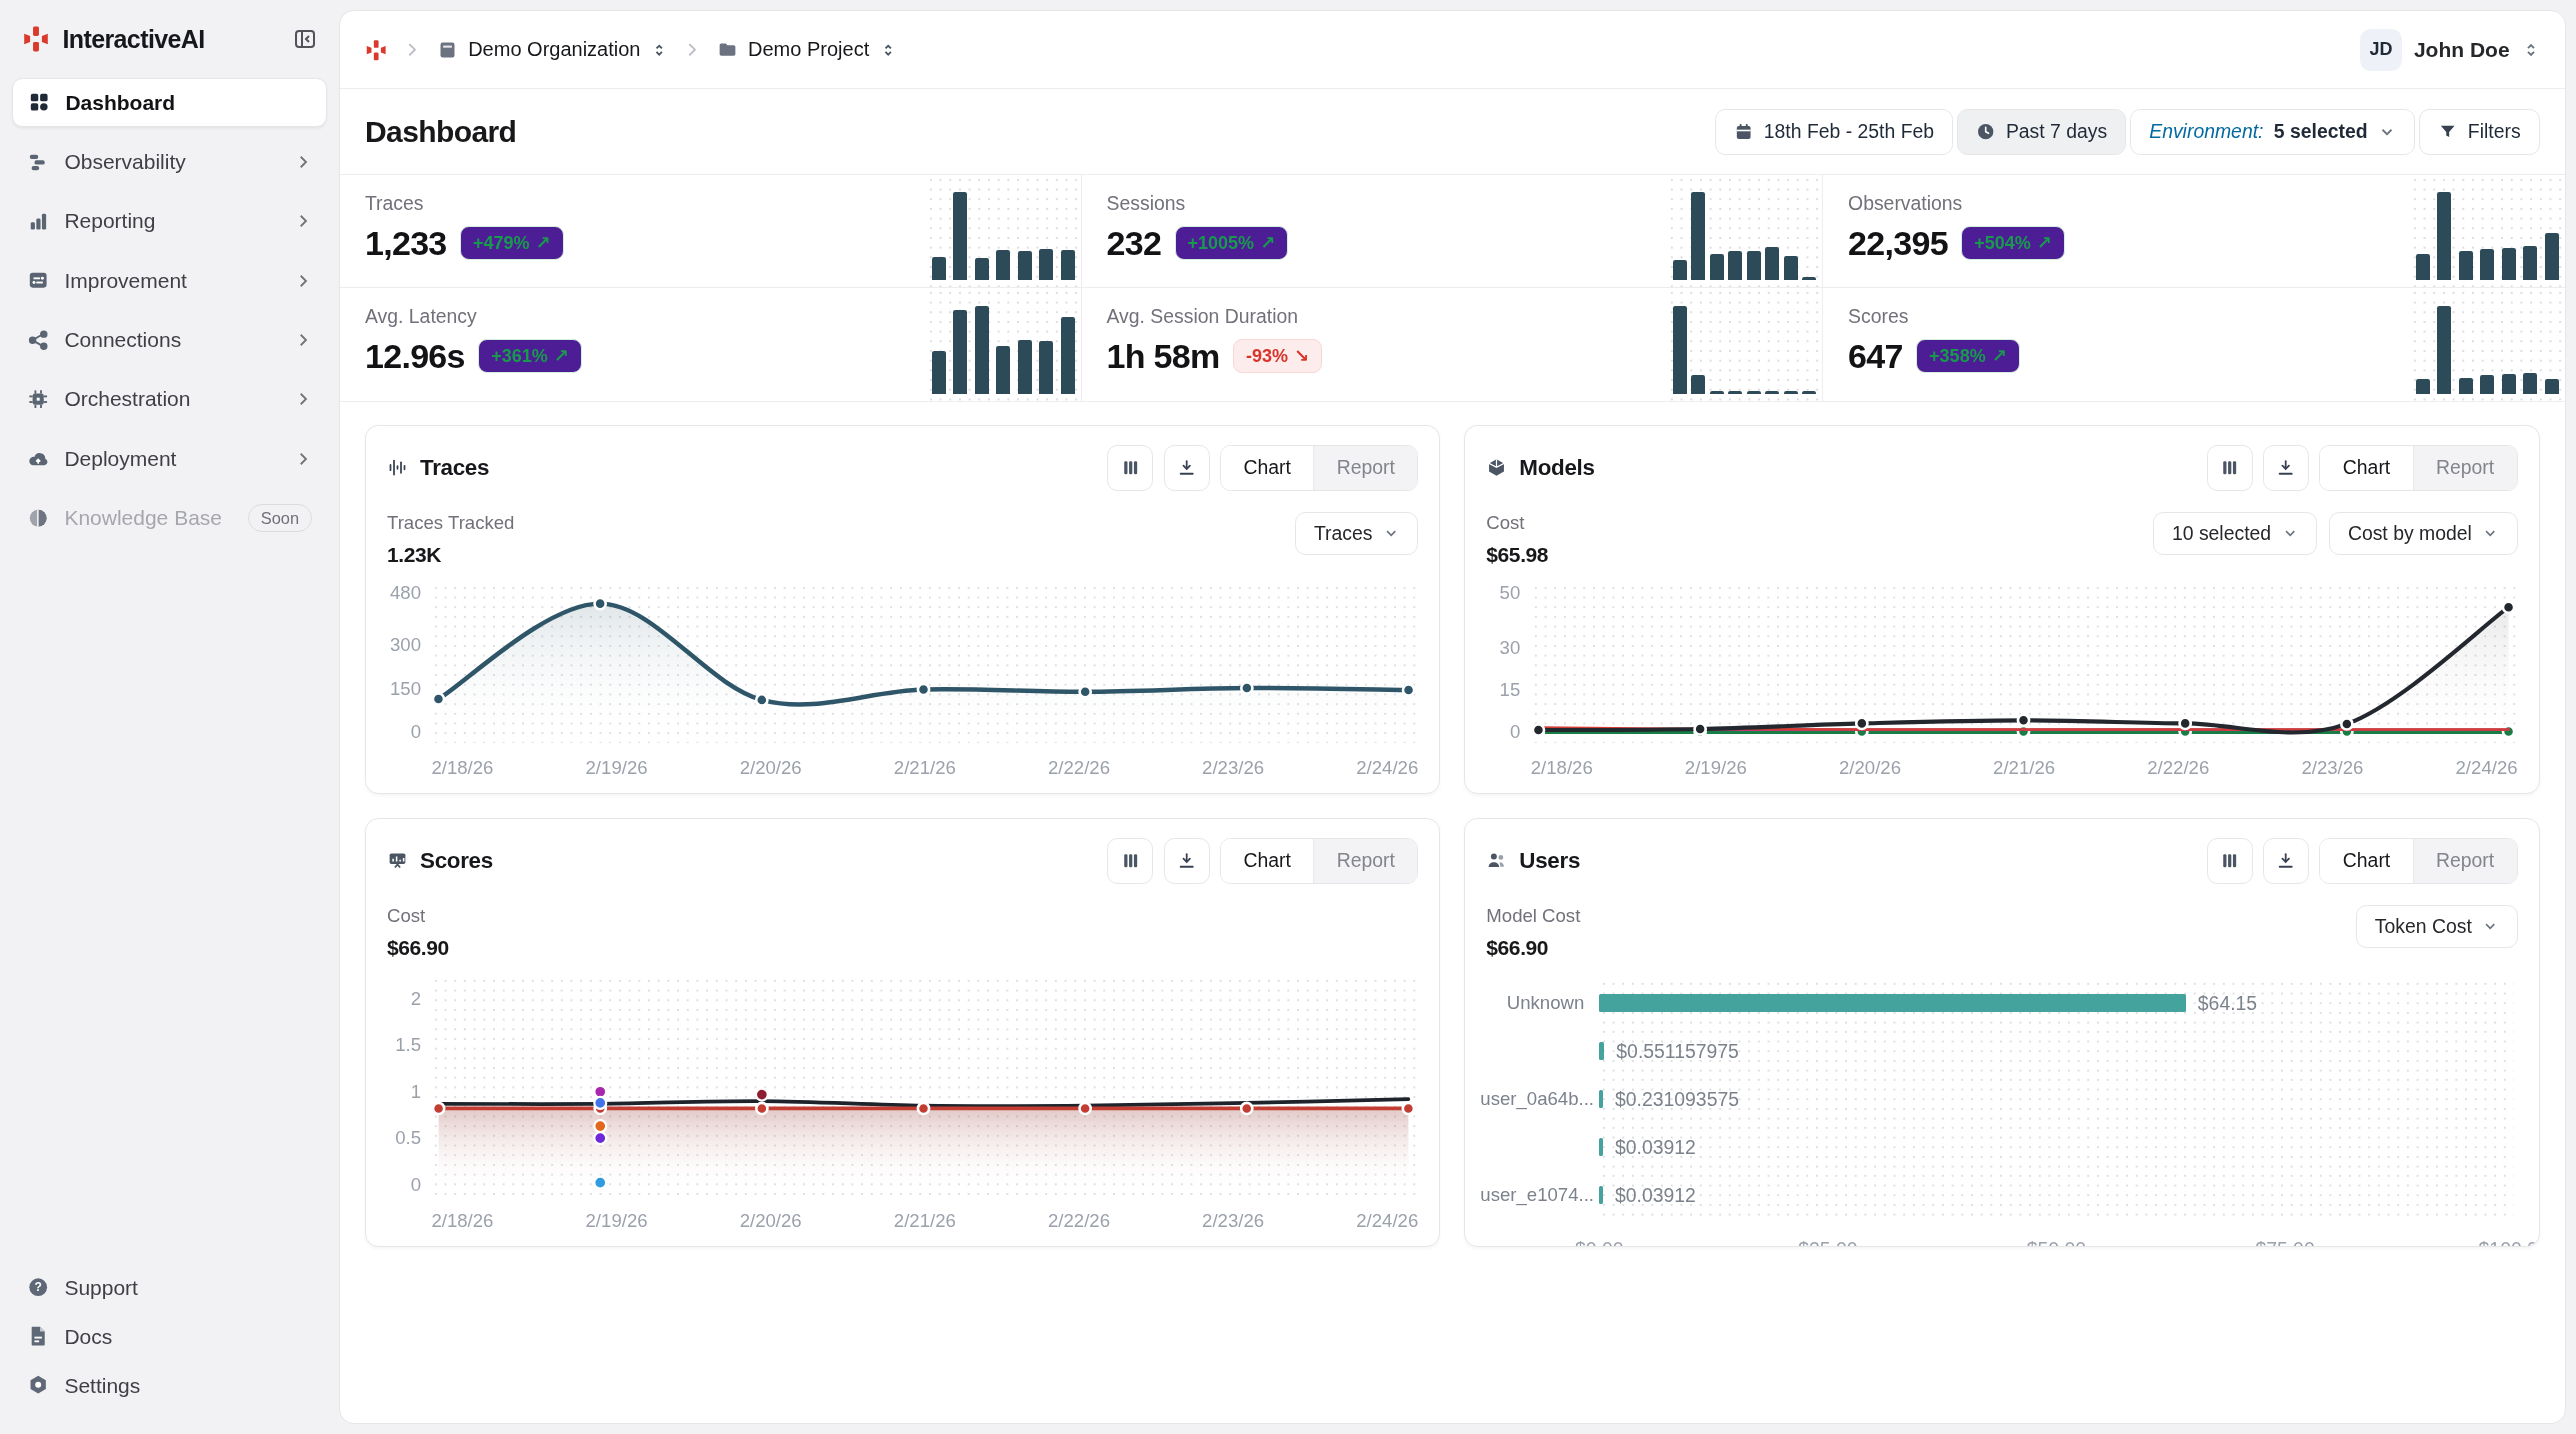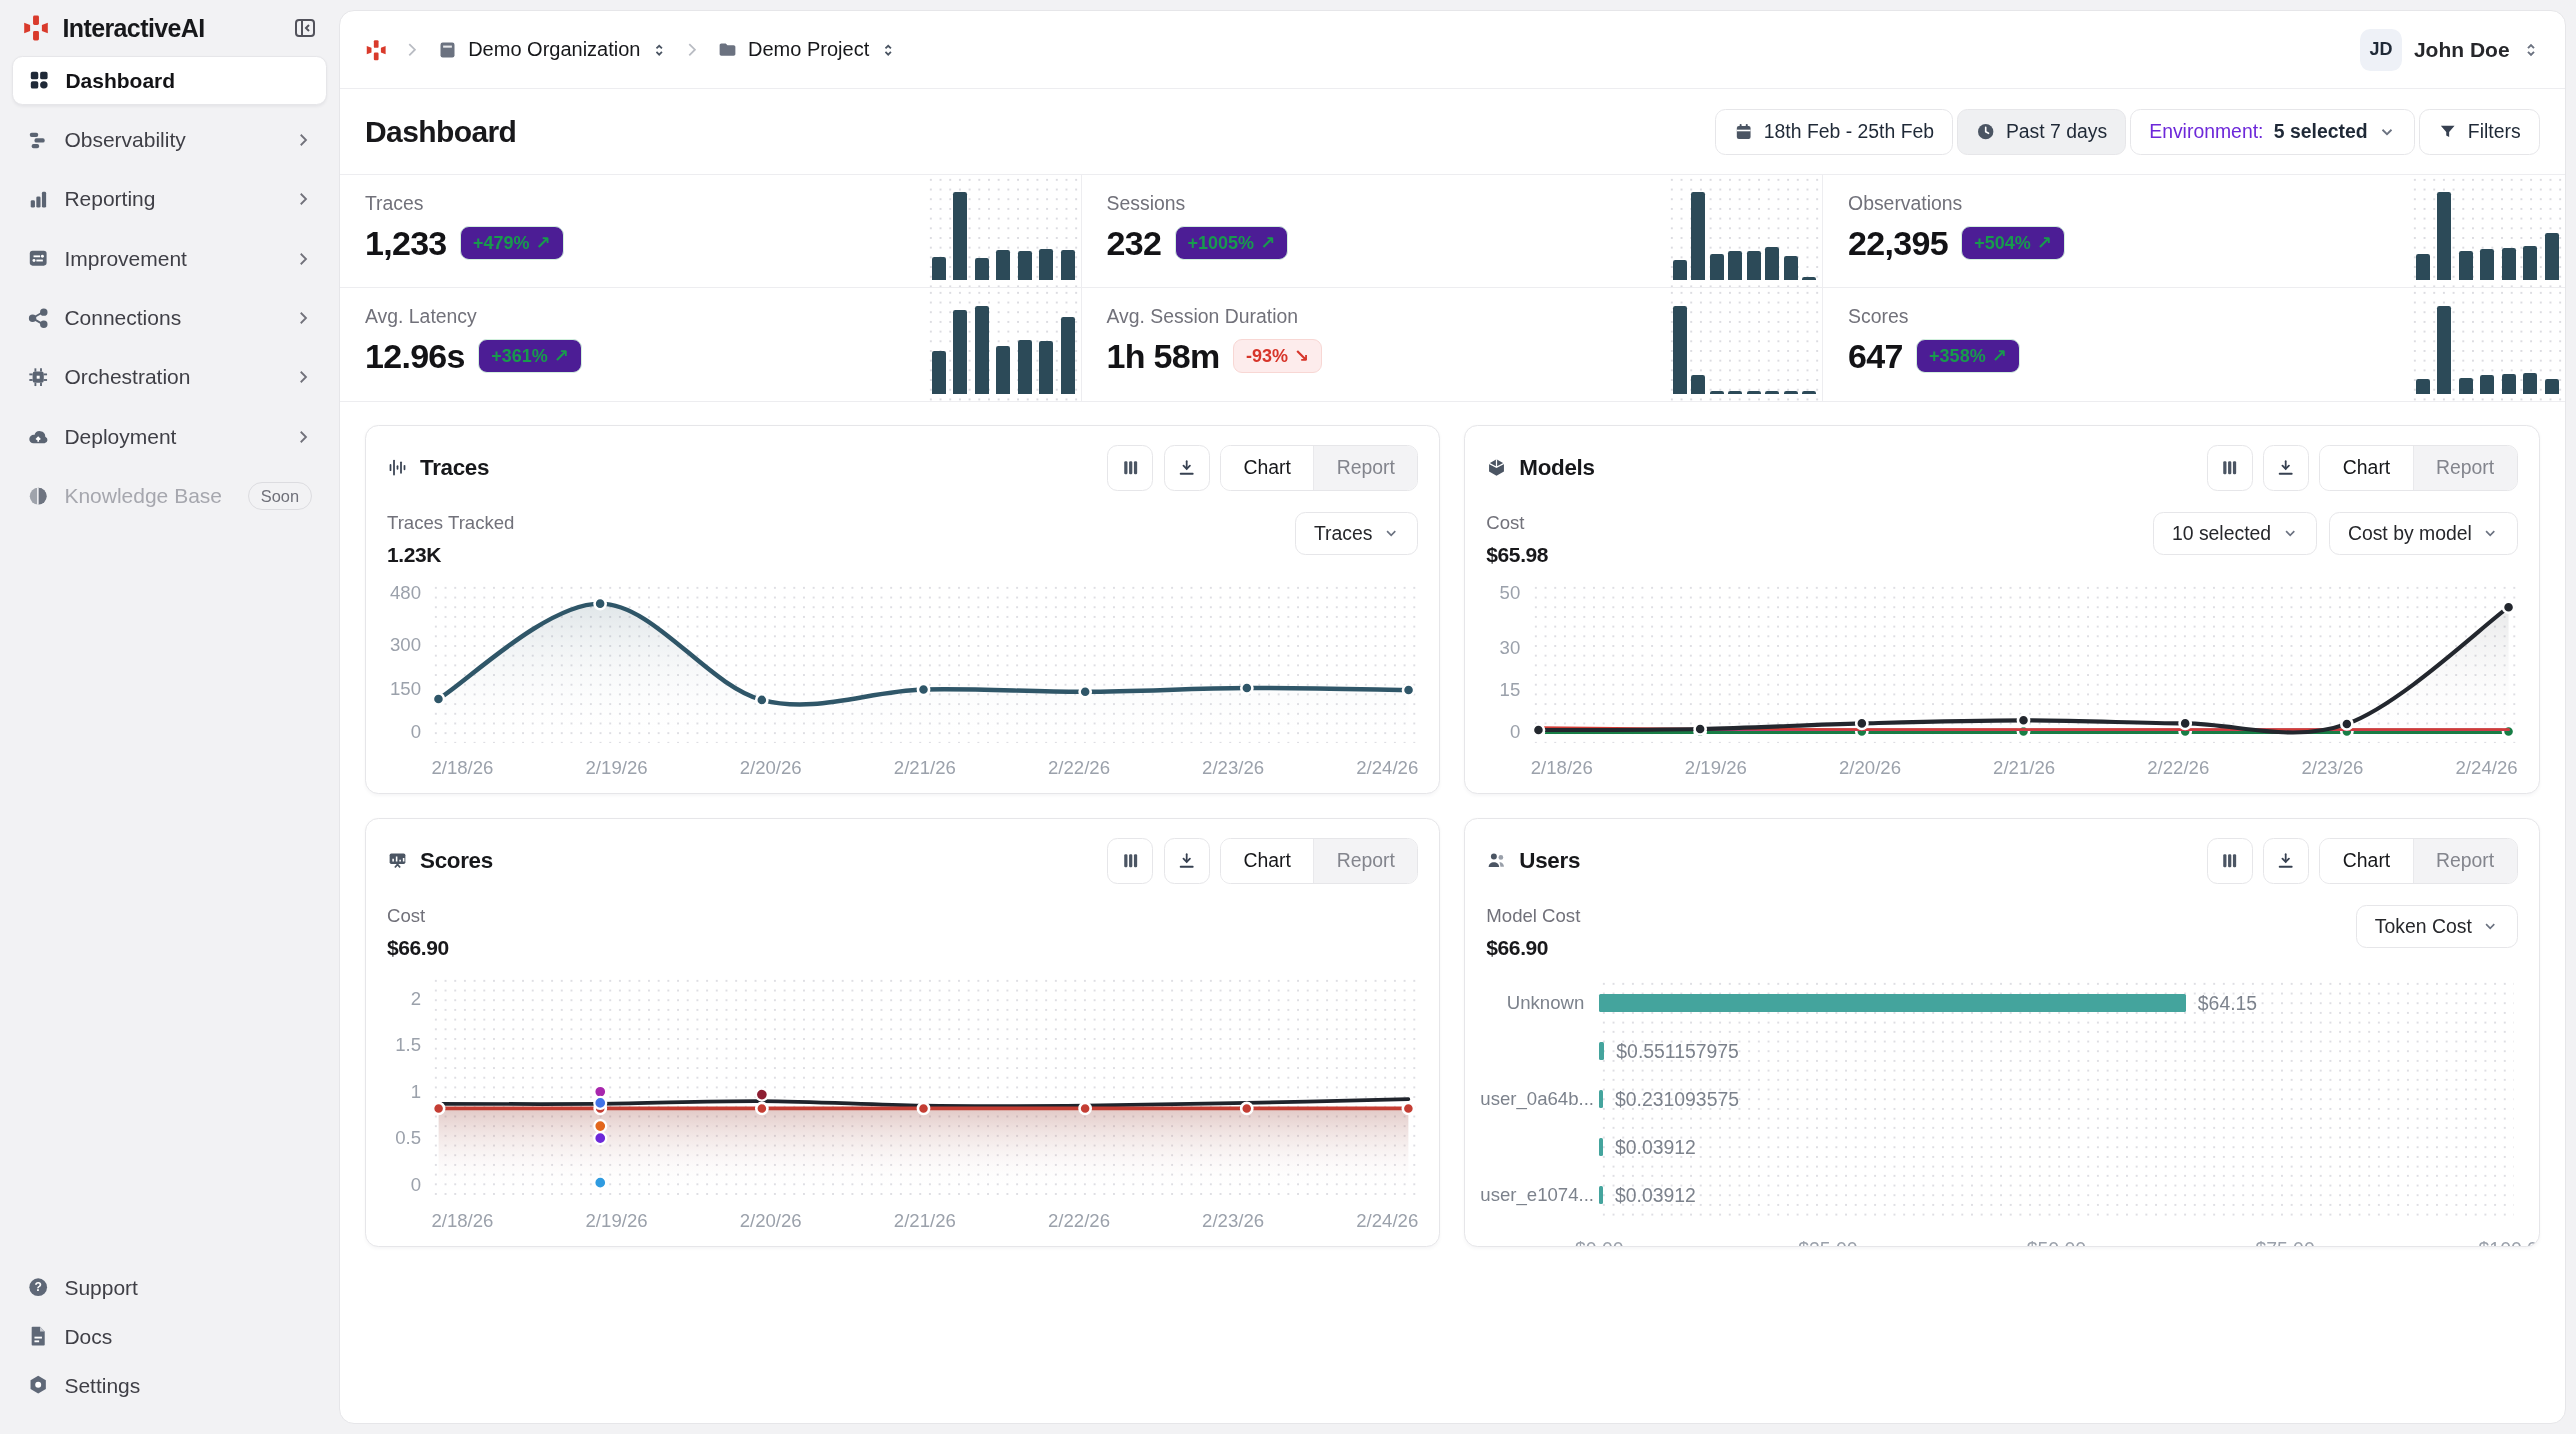--- a/index.html
+++ b/index.html
@@ -6,21 +6,21 @@
   html,body { width:2576px; height:1434px; }
   body {
     font-family: "Liberation Sans", "DejaVu Sans", sans-serif;
     background:#f2f2f4; color:#18181b; overflow:hidden;
     -webkit-font-smoothing:antialiased;
   }
   .app { display:flex; width:2576px; height:1434px; }
 
   
   .sidebar { width:339px; flex:0 0 339px; padding:0 12px 22.4px; display:flex; flex-direction:column; }
-  .logo-row { height:56px; display:flex; align-items:center; gap:12px; padding:0 10.4px; }
+  .logo-row { height:78px; display:flex; align-items:center; gap:12px; padding:0 10.4px; }
   .logo-name { font-size:25px; font-weight:700; letter-spacing:-0.6px; color:#17181b; }
   .collapse-btn { margin-left:auto; background:none; border:none; cursor:pointer; display:flex; }
   .nav-item, .nav-active, .foot-item {
     display:flex; align-items:center; gap:15px; height:49px; padding:0 15px;
     border-radius:10.4px; font-size:21px; color:#3f3f46; font-weight:500; cursor:pointer;
     margin-bottom:10.4px;
   }
   .nav-active { background:#fff; border:1.5px solid #e6e6e9; box-shadow:0 1.5px 3px rgba(16,24,40,.05); font-weight:600; color:#131316; }
   .nav-item .chev { margin-left:auto; }
   .nav-disabled { color:#a6a7ae; cursor:default; }
@@ -39,21 +39,21 @@
   .avatar { width:42px; height:42px; border-radius:10.4px; background:#eef1f7; display:flex; align-items:center; justify-content:center; font-size:18px; font-weight:600; color:#1f2937; }
   .user-name { font-size:21px; font-weight:600; color:#26272b; }
 
   .titlebar { display:flex; align-items:center; padding:19.4px 25px 19.4px; }
   .page-title { font-size:30px; font-weight:700; letter-spacing:-0.6px; }
   .titlebar-actions { margin-left:auto; display:flex; gap:4px; }
   .tbtn { display:flex; align-items:center; gap:10.4px; height:46px; padding:0 18px; background:#fff;
           border:1.5px solid #e6e6e9; border-radius:10.4px; font-size:19.4px; font-weight:500; color:#1f2937;
           font-family:inherit; cursor:pointer; }
   .tbtn.gray { background:#eff0f2; }
-  .tbtn .muted { color:#6d28d9; }
+  .tbtn .muted { color:#0369a1;font-style:italic; }
   .tbtn b { font-weight:600; }
 
   
   .kpi-band { border-top:1.5px solid #ededf0; border-bottom:1.5px solid #ededf0;
               display:grid; grid-template-columns:1fr 1fr 1fr; }
   .kpi { height:113px; display:flex; justify-content:space-between; padding-left:25px; overflow:hidden; }
   .kpi:nth-child(-n+3) { border-bottom:1.5px solid #ededf0; }
   .kpi:not(:nth-child(3n)) { border-right:1.5px solid #ededf0; }
   .kpi-label { font-size:19.4px; color:#71717a; margin-top:16.4px; font-weight:500; }
   .kpi-valrow { display:flex; align-items:center; gap:13.4px; margin-top:9px; }

